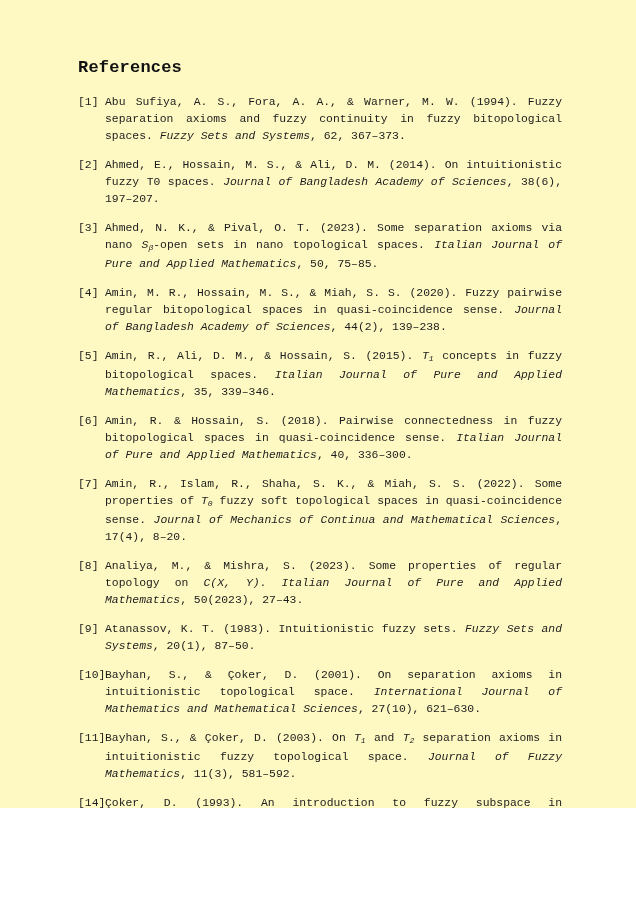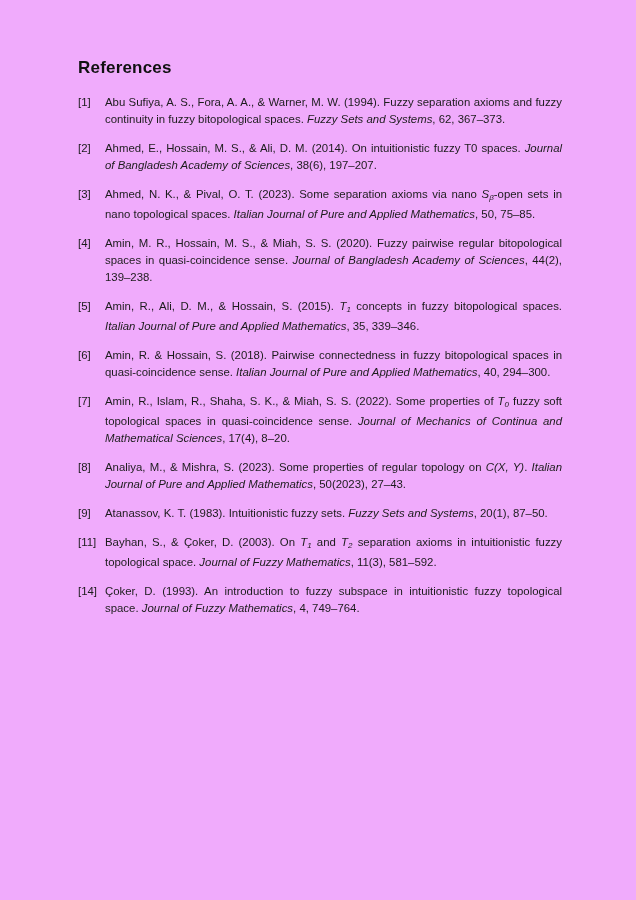--- a/index.html
+++ b/index.html
@@ -1,22 +1,22 @@
 <!DOCTYPE html>
 <html><head>
 <meta charset="utf-8">
 <style>
   * { box-sizing: border-box; }
   html, body { margin: 0; padding: 0; background: #ffffff; }
   .page {
     position: relative;
     width: 636px;
-    height: 900px;
-    background: #f0abfc;
-    font-family: Liberation Sans, sans-serif;
+    height: 808px;
+    background: #fef9c3;
+    font-family: Liberation Mono, monospace;
     color: #1c1c1c;
     overflow: hidden;
   }
   .content {
     position: absolute;
     left: 78px;
     top: 57px;
     width: 484px;
   }
   .section-title {
@@ -76,35 +76,39 @@
         <div class="ref-item">
           <span class="ref-label">[4]</span>
           <span class="ref-text"><span class="seg-n">Amin, M. R., Hossain, M. S., &amp; Miah, S. S. (2020). Fuzzy pairwise regular bitopological spaces in quasi-coincidence sense. </span><span class="seg-i">Journal of Bangladesh Academy of Sciences</span><span class="seg-n">, 44(2), 139–238.</span></span>
         </div>
         <div class="ref-item">
           <span class="ref-label">[5]</span>
           <span class="ref-text"><span class="seg-n">Amin, R., Ali, D. M., &amp; Hossain, S. (2015). </span><span class="seg-m">T</span><span class="seg-ms">1</span><span class="seg-n"> concepts in fuzzy bitopological spaces. </span><span class="seg-i">Italian Journal of Pure and Applied Mathematics</span><span class="seg-n">, 35, 339–346.</span></span>
         </div>
         <div class="ref-item">
           <span class="ref-label">[6]</span>
-          <span class="ref-text"><span class="seg-n">Amin, R. &amp; Hossain, S. (2018). Pairwise connectedness in fuzzy bitopological spaces in quasi-coincidence sense. </span><span class="seg-i">Italian Journal of Pure and Applied Mathematics</span><span class="seg-n">, 40, 294–300.</span></span>
+          <span class="ref-text"><span class="seg-n">Amin, R. &amp; Hossain, S. (2018). Pairwise connectedness in fuzzy bitopological spaces in quasi-coincidence sense. </span><span class="seg-i">Italian Journal of Pure and Applied Mathematics</span><span class="seg-n">, 40, 336–300.</span></span>
         </div>
         <div class="ref-item">
           <span class="ref-label">[7]</span>
           <span class="ref-text"><span class="seg-n">Amin, R., Islam, R., Shaha, S. K., &amp; Miah, S. S. (2022). Some properties of </span><span class="seg-m">T</span><span class="seg-ms">0</span><span class="seg-n"> fuzzy soft topological spaces in quasi-coincidence sense. </span><span class="seg-i">Journal of Mechanics of Continua and Mathematical Sciences</span><span class="seg-n">, 17(4), 8–20.</span></span>
         </div>
         <div class="ref-item">
           <span class="ref-label">[8]</span>
           <span class="ref-text"><span class="seg-n">Analiya, M., &amp; Mishra, S. (2023). Some properties of regular topology on </span><span class="seg-m">C(X, Y)</span><span class="seg-n">. </span><span class="seg-i">Italian Journal of Pure and Applied Mathematics</span><span class="seg-n">, 50(2023), 27–43.</span></span>
         </div>
         <div class="ref-item">
           <span class="ref-label">[9]</span>
           <span class="ref-text"><span class="seg-n">Atanassov, K. T. (1983). Intuitionistic fuzzy sets. </span><span class="seg-i">Fuzzy Sets and Systems</span><span class="seg-n">, 20(1), 87–50.</span></span>
         </div>
         <div class="ref-item">
+          <span class="ref-label">[10]</span>
+          <span class="ref-text"><span class="seg-n">Bayhan, S., &amp; Çoker, D. (2001). On separation axioms in intuitionistic topological space. </span><span class="seg-i">International Journal of Mathematics and Mathematical Sciences</span><span class="seg-n">, 27(10), 621–630.</span></span>
+        </div>
+        <div class="ref-item">
           <span class="ref-label">[11]</span>
           <span class="ref-text"><span class="seg-n">Bayhan, S., &amp; Çoker, D. (2003). On </span><span class="seg-m">T</span><span class="seg-ms">1</span><span class="seg-n"> and </span><span class="seg-m">T</span><span class="seg-ms">2</span><span class="seg-n"> separation axioms in intuitionistic fuzzy topological space. </span><span class="seg-i">Journal of Fuzzy Mathematics</span><span class="seg-n">, 11(3), 581–592.</span></span>
         </div>
         <div class="ref-item">
           <span class="ref-label">[14]</span>
           <span class="ref-text"><span class="seg-n">Çoker, D. (1993). An introduction to fuzzy subspace in intuitionistic fuzzy topological space. </span><span class="seg-i">Journal of Fuzzy Mathematics</span><span class="seg-n">, 4, 749–764.</span></span>
         </div>
       </div>
   </div>
 </div>

